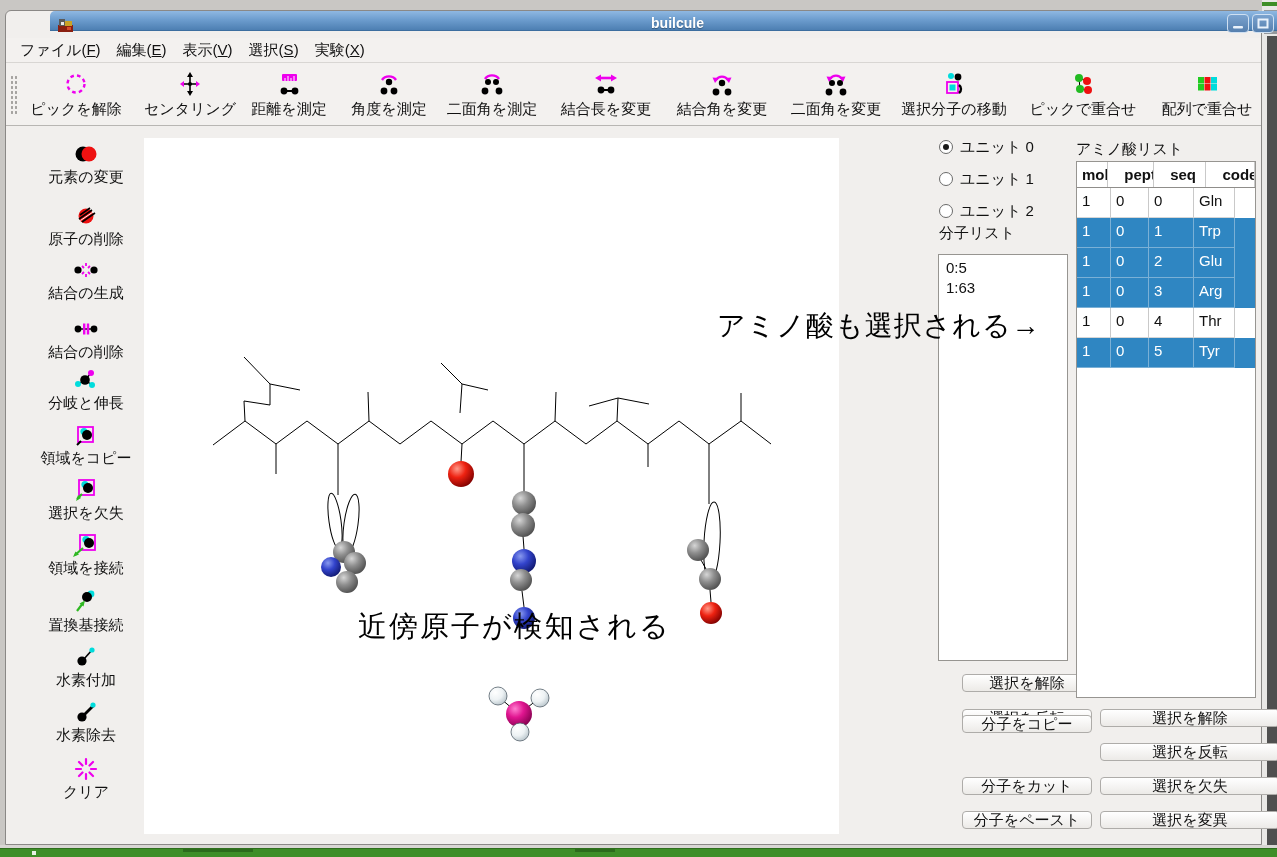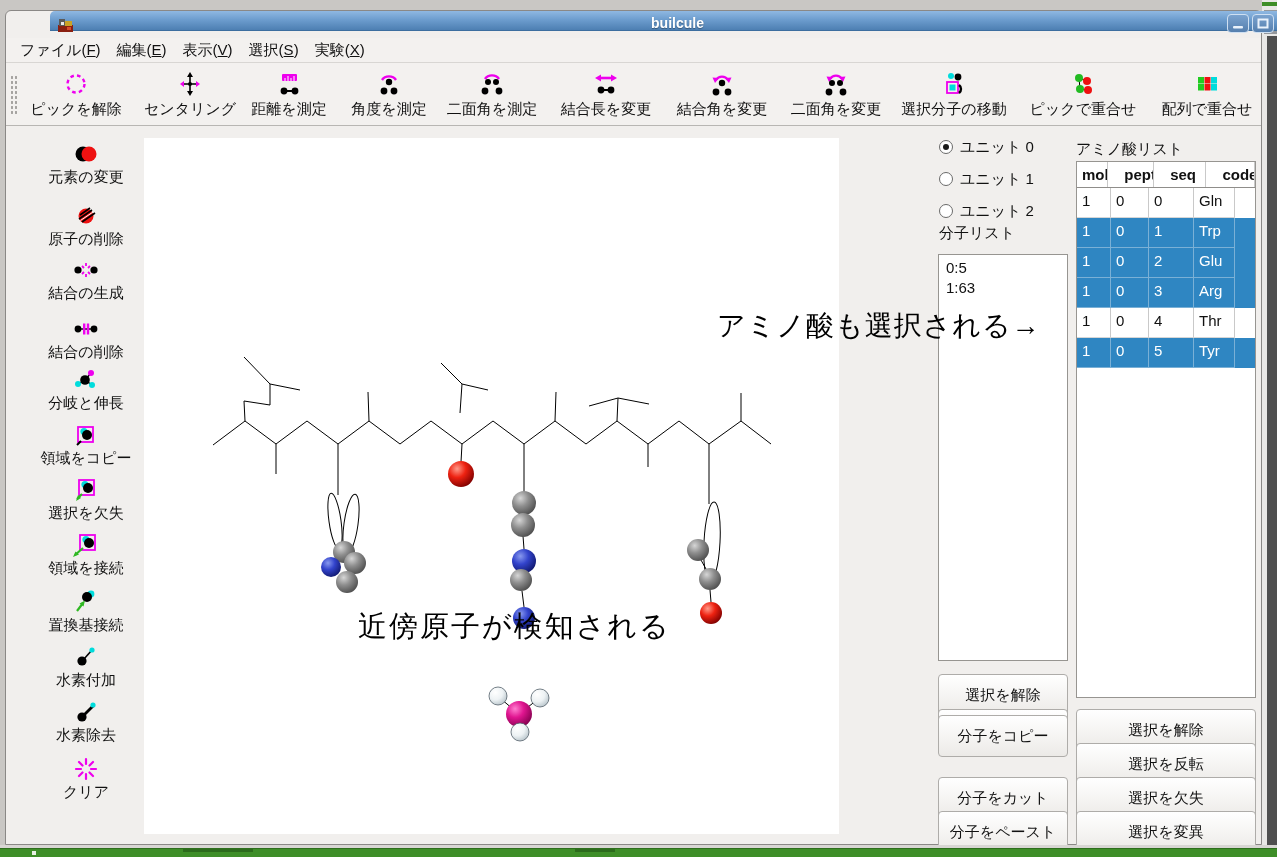--- a/index.html
+++ b/index.html
@@ -51,22 +51,22 @@
 
   
   .radio-item { position:absolute; left:933px; height:18px; display:flex; align-items:center; gap:7px; }
   .radio-circle { width:14px; height:14px; border:1px solid #6a6a6a; border-radius:50%; background:#fff; position:relative; flex:none; }
   .radio-item.checked .radio-circle::after { content:""; position:absolute; left:3px; top:3px; width:6px; height:6px; border-radius:50%; background:#1a1a1a; }
   .radio-label { font-size:15px; white-space:nowrap; }
 
   .panel-label { position:absolute; font-size:15px; white-space:nowrap; }
   .mol-list { position:absolute; left:932px; top:243px; width:130px; height:407px; background:#fff; border:1px solid #979591; padding:3px 7px; font-size:15px; line-height:20px; }
 
-  .btn { position:absolute; height:42px; border:1px solid #aeaca9; border-radius:4px;
-    background:linear-gradient(#ffffff,#eceae7); font-size:15px; display:flex; align-items:center; justify-content:center; white-space:nowrap; font-family:inherit; color:#111; }
+  .btn { position:absolute; height:18px; border:1px solid #aeaca9; border-radius:4px;
+    background:linear-gradient(#ffffff,#eceae7); font-size:15px; display:flex; align-items:center; justify-content:center; white-space:nowrap; font-family:inherit; color:#111;margin-left:24px; }
   .btn.l { left:932px; width:130px; }
   .btn.r { left:1070px; width:180px; }
 
   .amino-table { position:absolute; left:1070px; top:150px; width:180px; height:537px; background:#fff; border:1px solid #979591; }
   .at-row { display:flex; height:30px; }
   .at-row.head { height:26px; font-weight:bold; border-bottom:1px solid #8f8d8a;gap:11px; }
   .at-cell { font-size:15px; padding:4px 0 0 5px; border-right:1px solid #c9c9c9; overflow:hidden; }
   .at-row:not(.head) .at-cell { border-bottom:1px solid #d6d6d6; }
   .c0{width:34px;} .c1{width:38px;} .c2{width:45px;} .c3{width:41px;}
   .at-row.sel { background:#2f86c2; color:#fff; }

